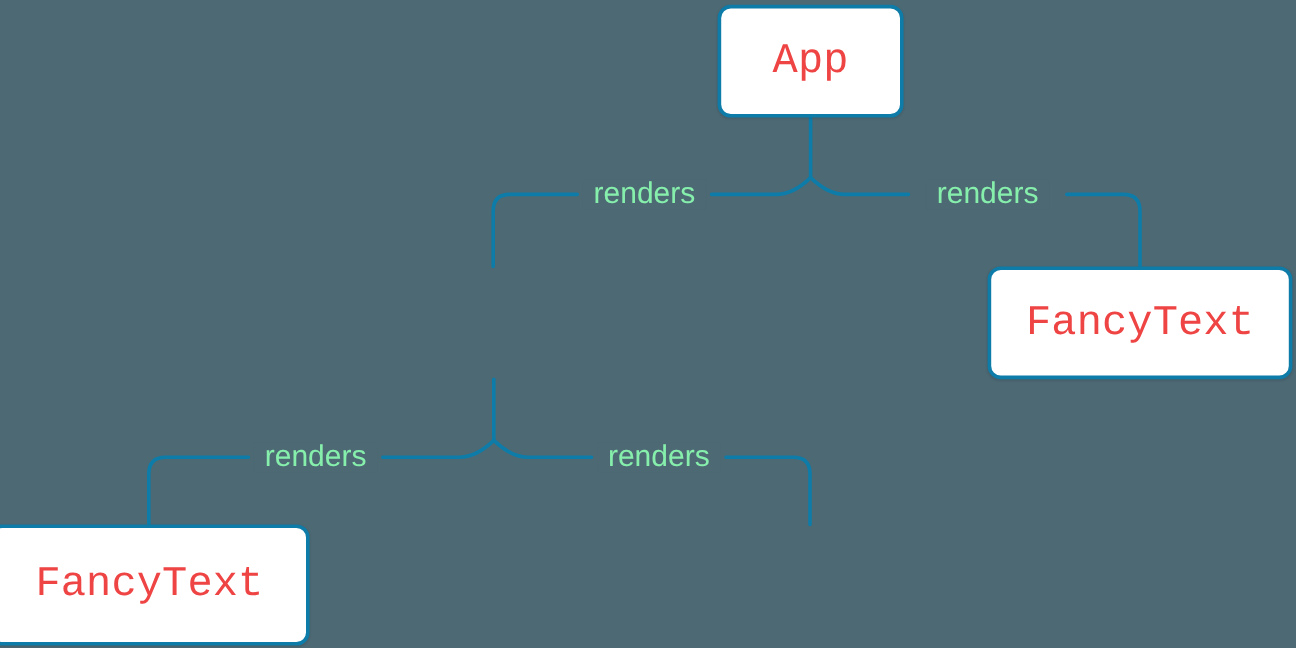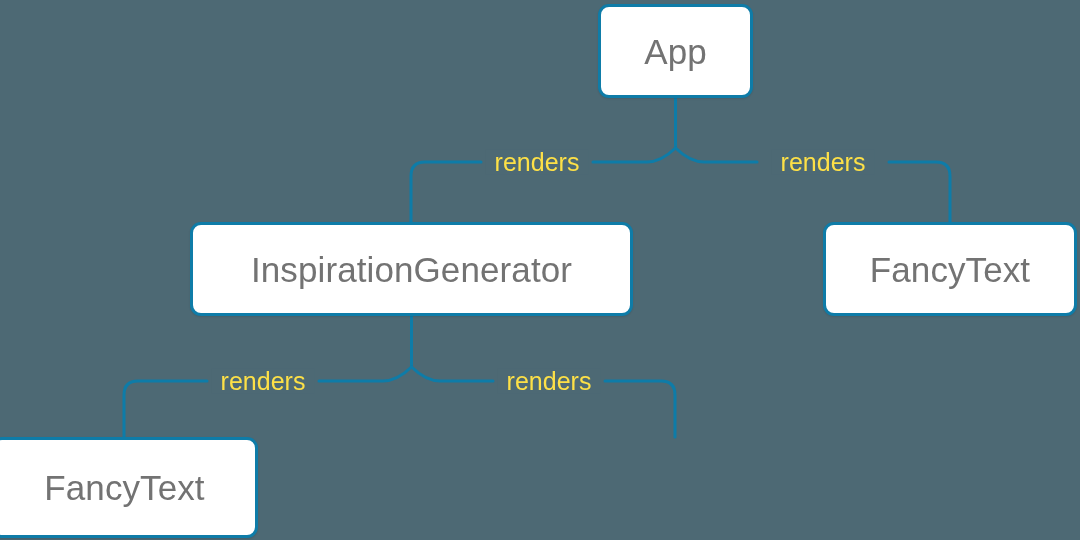--- a/index.html
+++ b/index.html
@@ -48,22 +48,22 @@
     background: #ffffff;
     border: 3px solid #0e7ca8;
     border-radius: 11px;
     display: flex;
     align-items: center;
     justify-content: center;
     box-shadow: 0 1px 2px rgba(0,0,0,0.10);
   }
 
   .node-label {
-    color: #737373;
-    font-family: Liberation Sans, sans-serif;
+    color: #ef4444;
+    font-family: Liberation Mono, monospace;
     font-weight: 400;
     letter-spacing: 0.1px;
     white-space: nowrap;
     line-height: 1;
   }
 
   
   #node-app        { left: 598px;  top: 4px;   width: 155px; height: 94px;  }
   #node-app .node-label { font-size: 35px; }
 
@@ -75,21 +75,21 @@
 
   #node-fancytext-bottom { left: -9px; top: 437px; width: 267px; height: 101px; }
   #node-fancytext-bottom .node-label { font-size: 35px; }
 
   #node-copyright  { left: 548px;  top: 437px; width: 255px; height: 101px; }
   #node-copyright .node-label { font-size: 35px; }
 
   
   .edge-label {
     position: absolute;
-    color: #fde047;
+    color: #86efac;
     font-family: "Liberation Sans", sans-serif;
     font-size: 25px;
     font-weight: 400;
     line-height: 1;
     white-space: nowrap;
     background: #4d6974;
     padding: 0 9px;
     transform: translate(-50%, -50%);
   }
 
@@ -123,23 +123,20 @@
 
     <path d="M 411.5 367 Q 426 381 440 381 L 493 381"></path>
 
     <path d="M 605 381 L 661 381 Q 675 381 675 395 L 675 437"></path>
   </svg>
 
   <div class="node-box" id="node-app">
     <span class="node-label">App</span>
   </div>
 
-  <div class="node-box" id="node-inspiration">
-    <span class="node-label">InspirationGenerator</span>
-  </div>
 
   <div class="node-box" id="node-fancytext-right">
     <span class="node-label">FancyText</span>
   </div>
 
   <div class="node-box" id="node-fancytext-bottom">
     <span class="node-label">FancyText</span>
   </div>
 
 

